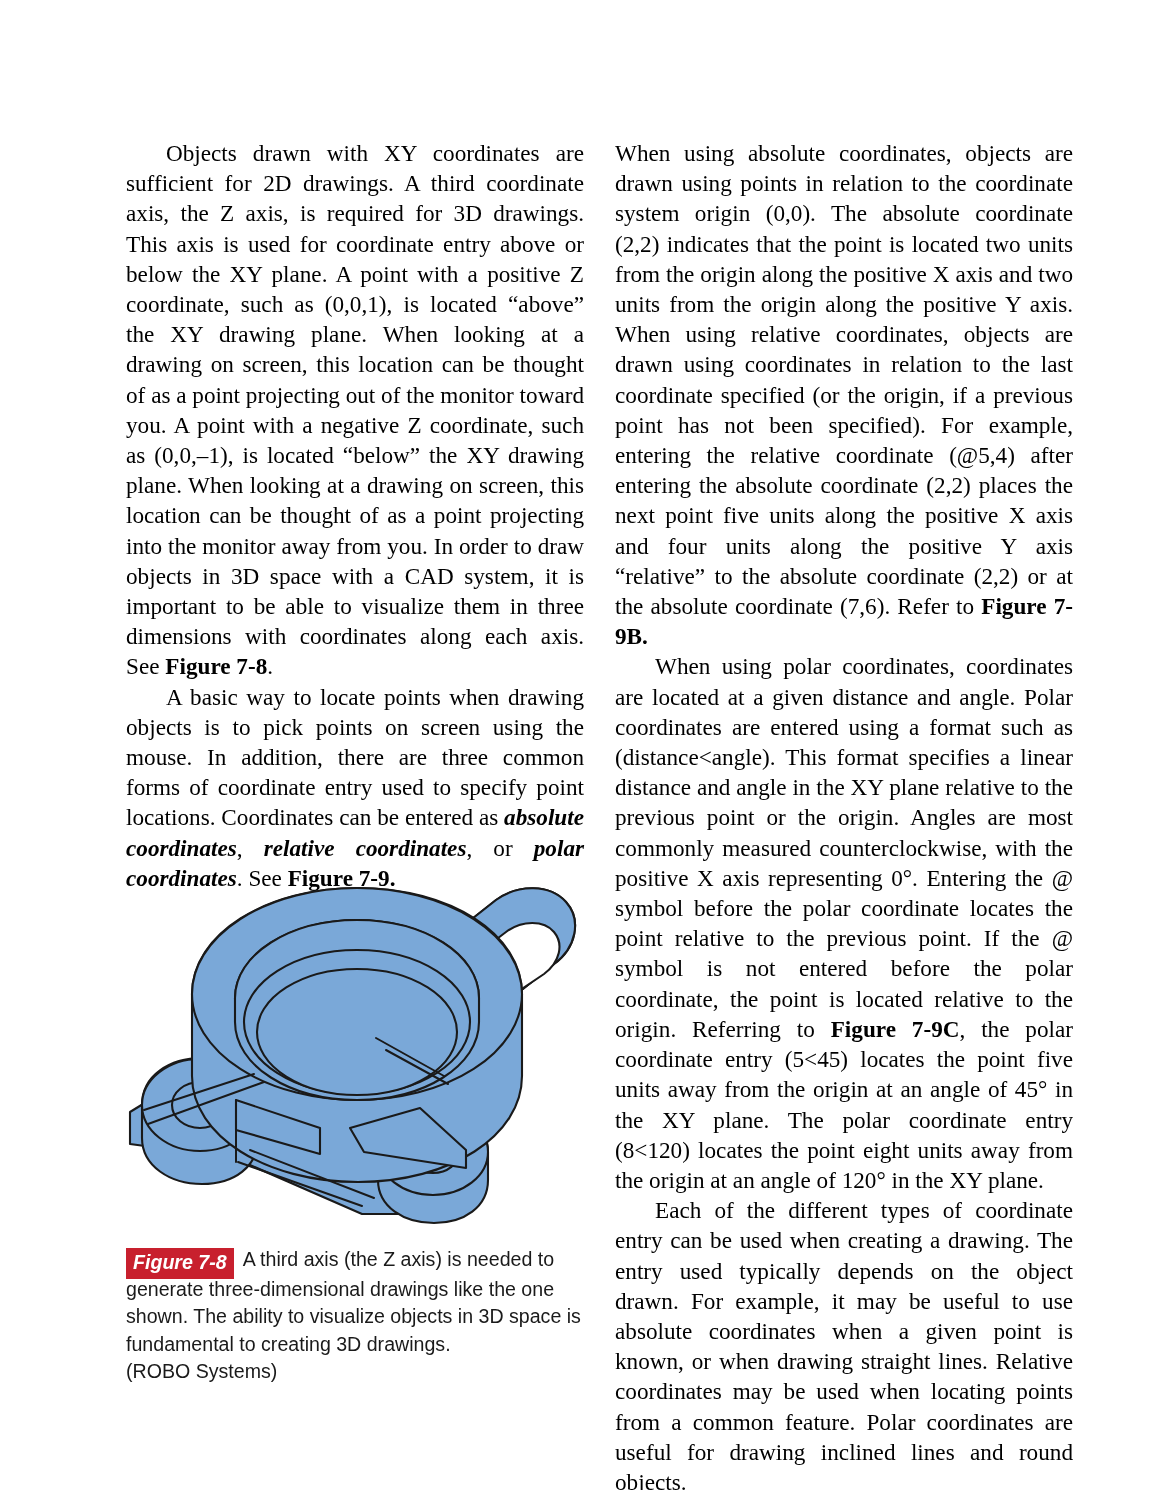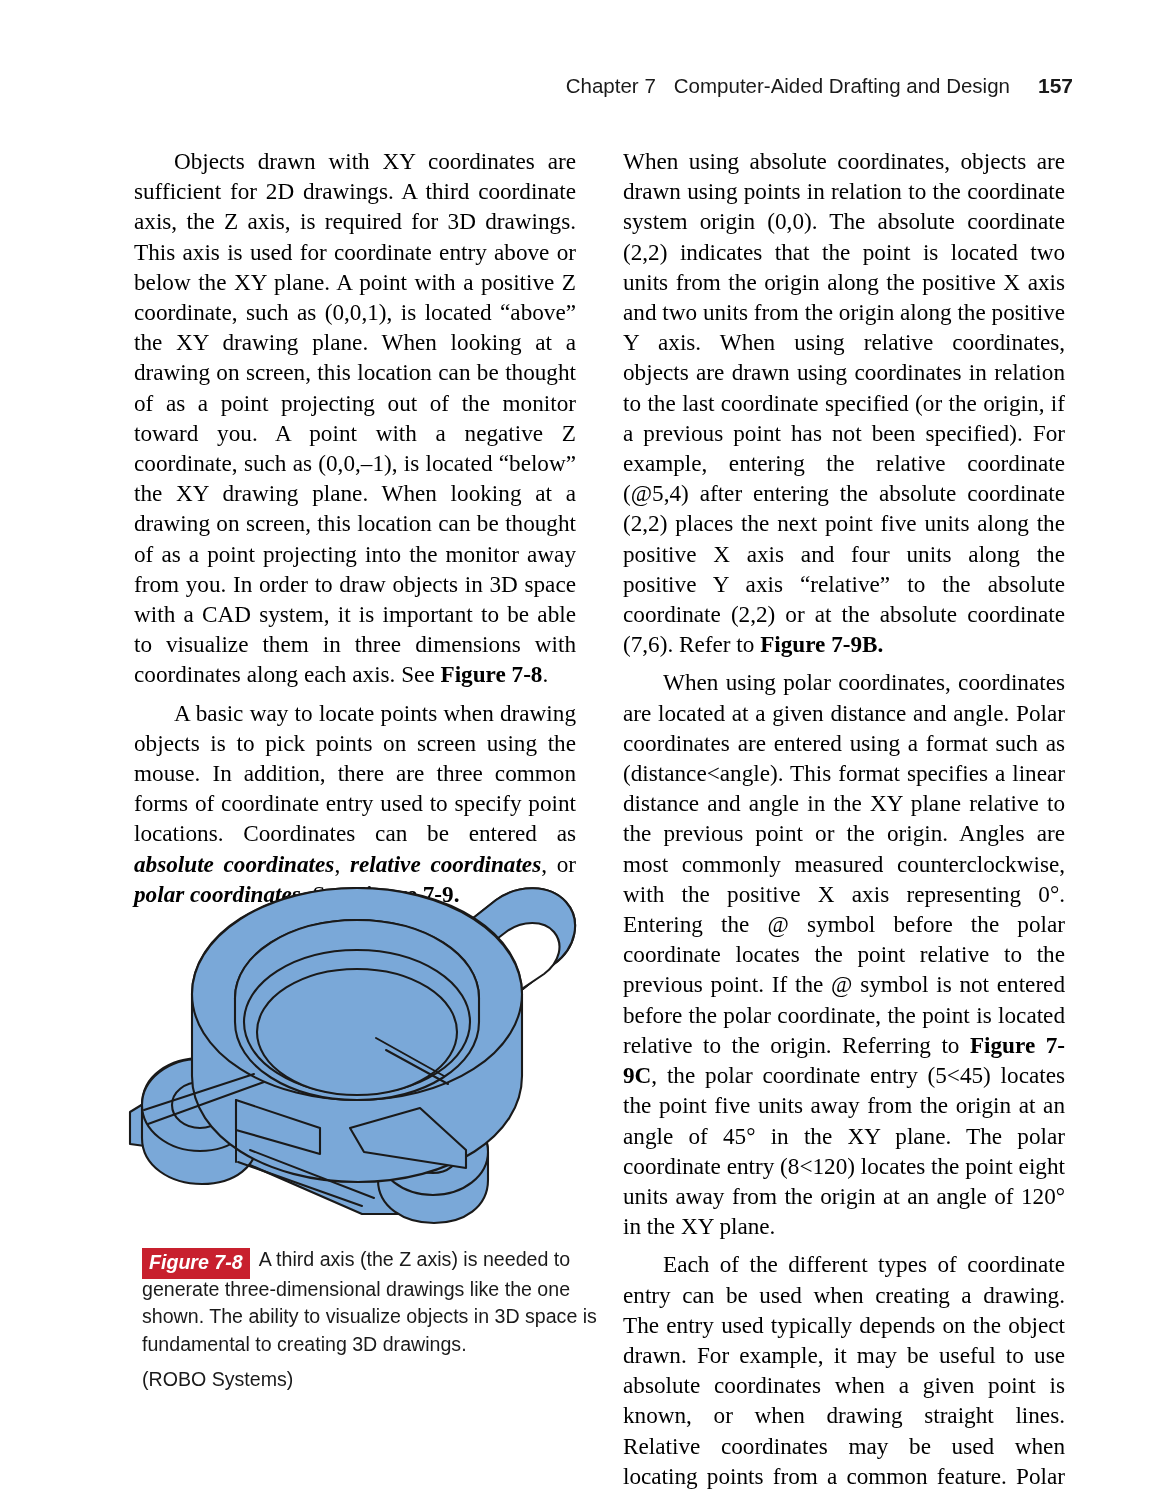--- a/index.html
+++ b/index.html
@@ -41,21 +41,21 @@
     font-size: 23.2px;
     line-height: 30.2px;
     text-align: justify;
     text-justify: inter-word;
     hyphens: manual;
   }
   .col-left  { left: 126px; }
   .col-right { left: 615px; }
 
   .col p {
-    margin: 8px;
+    margin: 0;
   }
   .col p.indent {
     text-indent: 40px;
   }
   .b  { font-weight: bold; }
   .i  { }
   .bi { font-weight: bold; font-style: italic; }
 
   
   .figure {
@@ -63,21 +63,21 @@
     left: 114px;
     top: 862px;
     width: 482px;
     height: 372px;
   }
   .figure svg { display: block; width: 100%; height: 100%; }
 
   
   .caption {
     position: absolute;
-    left: 142px;
+    left: 126px;
     top: 1245px;
     width: 462px;
     font-family: "Liberation Sans", "DejaVu Sans", sans-serif;
     font-size: 19.6px;
     line-height: 27.5px;
     color: #1a1a1a;
     text-align: left;
   }
   .fig-badge {
     display: inline-block;
@@ -88,33 +88,28 @@
     font-size: 19.6px;
     line-height: 1;
     padding: 5px 7px 6px 7px;
     margin-right: 9px;
     vertical-align: baseline;
     position: relative;
     top: 3px;
   }
   .credit {
     display: block;
-    margin-top: 8px;
+    margin-top: 0;
   }
 </style>
 </head>
 <body>
 
 <div class="page">
 
-  <div class="header">
-    <span class="chapter-label">Chapter 7</span>
-    <span class="chapter-title">Computer-Aided Drafting and Design</span>
-    <span class="folio">157</span>
-  </div>
 
   <div class="col col-left">
     <p class="indent"><span>Objects drawn with XY coordinates are sufficient for 2D drawings. A third coordinate axis, the Z axis, is required for 3D drawings. This axis is used for coordinate entry above or below the XY plane. A point with a positive Z coordinate, such as (0,0,1), is located “above” the XY drawing plane. When looking at a drawing on screen, this location can be thought of as a point projecting out of the monitor toward you. A point with a negative Z coordinate, such as (0,0,–1), is located “below” the XY drawing plane. When looking at a drawing on screen, this location can be thought of as a point projecting into the monitor away from you. In order to draw objects in 3D space with a CAD system, it is important to be able to visualize them in three dimensions with coordinates along each axis. See </span><span class="b">Figure 7-8</span><span>.</span></p>
 
     <p class="indent"><span>A basic way to locate points when drawing objects is to pick points on screen using the mouse. In addition, there are three common forms of coordinate entry used to specify point locations. Coordinates can be entered as </span><span class="bi">absolute coordinates</span><span>, </span><span class="bi">relative coordinates</span><span>, or </span><span class="bi">polar coordinates</span><span>. See </span><span class="b">Figure 7-9.</span></p>
   </div>
 
   <div class="col col-right">
     <p><span>When using absolute coordinates, objects are drawn using points in relation to the coordinate system origin (0,0). The absolute coordinate (2,2) indicates that the point is located two units from the origin along the positive X axis and two units from the origin along the positive Y axis. When using relative coordinates, objects are drawn using coordinates in relation to the last coordinate specified (or the origin, if a previous point has not been specified). For example, entering the relative coordinate (@5,4) after entering the absolute coordinate (2,2) places the next point five units along the positive X axis and four units along the positive Y axis “relative” to the absolute coordinate (2,2) or at the absolute coordinate (7,6). Refer to </span><span class="b">Figure 7-9B.</span></p>
 

